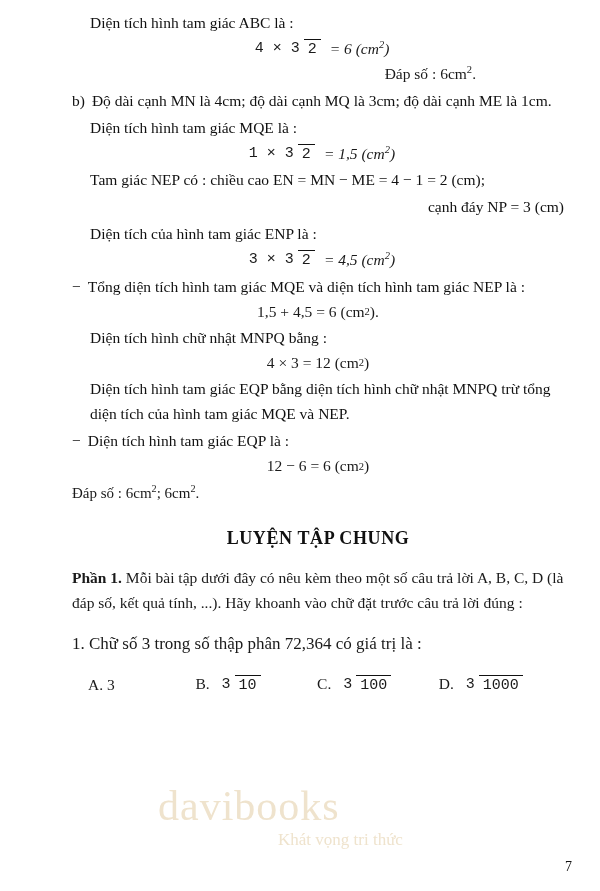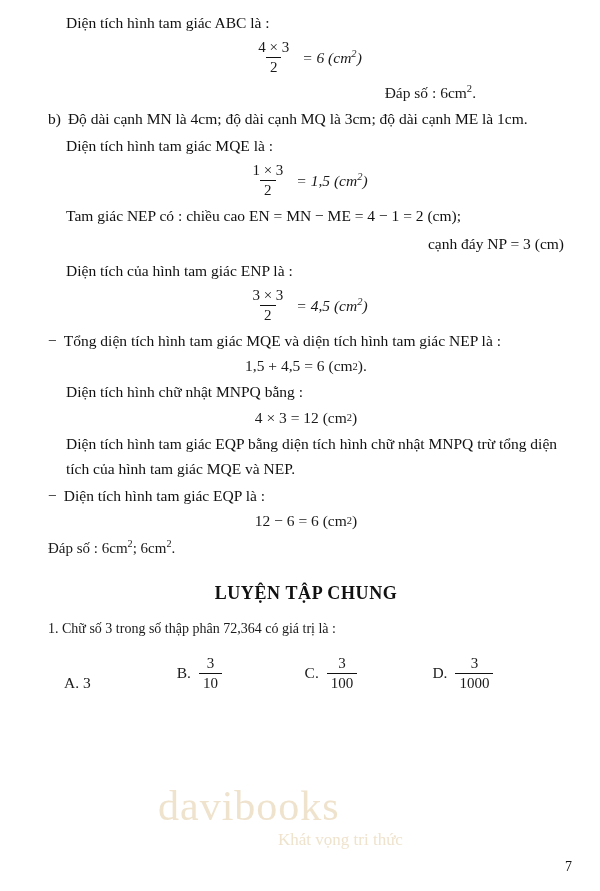--- a/index.html
+++ b/index.html
@@ -18,21 +18,21 @@
   .page {
     position: relative;
     width: 600px;
     height: 891px;
     padding: 0;
     box-sizing: border-box;
   }
   .content {
     position: relative;
     z-index: 2;
-    padding: 10px 36px 0 48px;
+    padding: 10px 36px 0 72px;
     box-sizing: border-box;
   }
   .line {
     font-size: 15.5px;
     line-height: 1.62;
     margin: 0 0 2px 0;
     color: #111;
   }
   .indent-1 { margin-left: 18px; }
   .hang {
@@ -51,25 +51,25 @@
   }
   .eq-row {
     display: flex;
     justify-content: center;
     align-items: center;
     margin: 4px 0 4px 0;
     font-size: 15.5px;
   }
   .frac {
     display: inline-flex;
-    flex-direction: column;
-    align-items: center;
+    align-items: flex-end;
     vertical-align: middle;
     margin: 0 4px;
     line-height: 1.15;
+    font-family: Liberation Mono, monospace;
   }
   .frac .num {
     padding: 0 4px 1px 4px;
     font-size: 15px;
   }
   .frac .den {
     border-top: 1.2px solid #111;
     padding: 1px 4px 0 4px;
     font-size: 15px;
   }
@@ -102,21 +102,21 @@
     color: #111;
   }
   .part-line {
     font-size: 15.5px;
     line-height: 1.62;
   }
   .part-line .strong {
     font-weight: bold;
   }
   .q-line {
-    font-size: 14px;
+    font-size: 17px;
     line-height: 1.62;
     margin-top: 10px;
   }
   .choices {
     display: flex;
     align-items: flex-end;
     margin-top: 8px;
     font-size: 15.5px;
   }
   .choice {
@@ -251,20 +251,24 @@
         <span>)</span>
     </div>
 
     <div class="ans-right2">
       <span class="lbl">Đáp số :</span>
       <span>6cm</span><sup>2</sup><span>; </span><span>6cm</span><sup>2</sup><span>.</span>
     </div>
 
     <h2 class="section-title">LUYỆN TẬP CHUNG</h2>
 
+    <p class="part-line">
+      <span class="strong">Phần 1.</span>
+      <span>Mỗi bài tập dưới đây có nêu kèm theo một số câu trả lời A, B, C, D (là đáp số, kết quả tính, ...). Hãy khoanh vào chữ đặt trước câu trả lời đúng :</span>
+    </p>
 
     <p class="q-line">
       <span>1.</span>
       <span>Chữ số 3 trong số thập phân 72,364 có giá trị là :</span>
     </p>
 
     <div class="choices">
 
       <div class="choice c-a">
         <span>A.</span>

